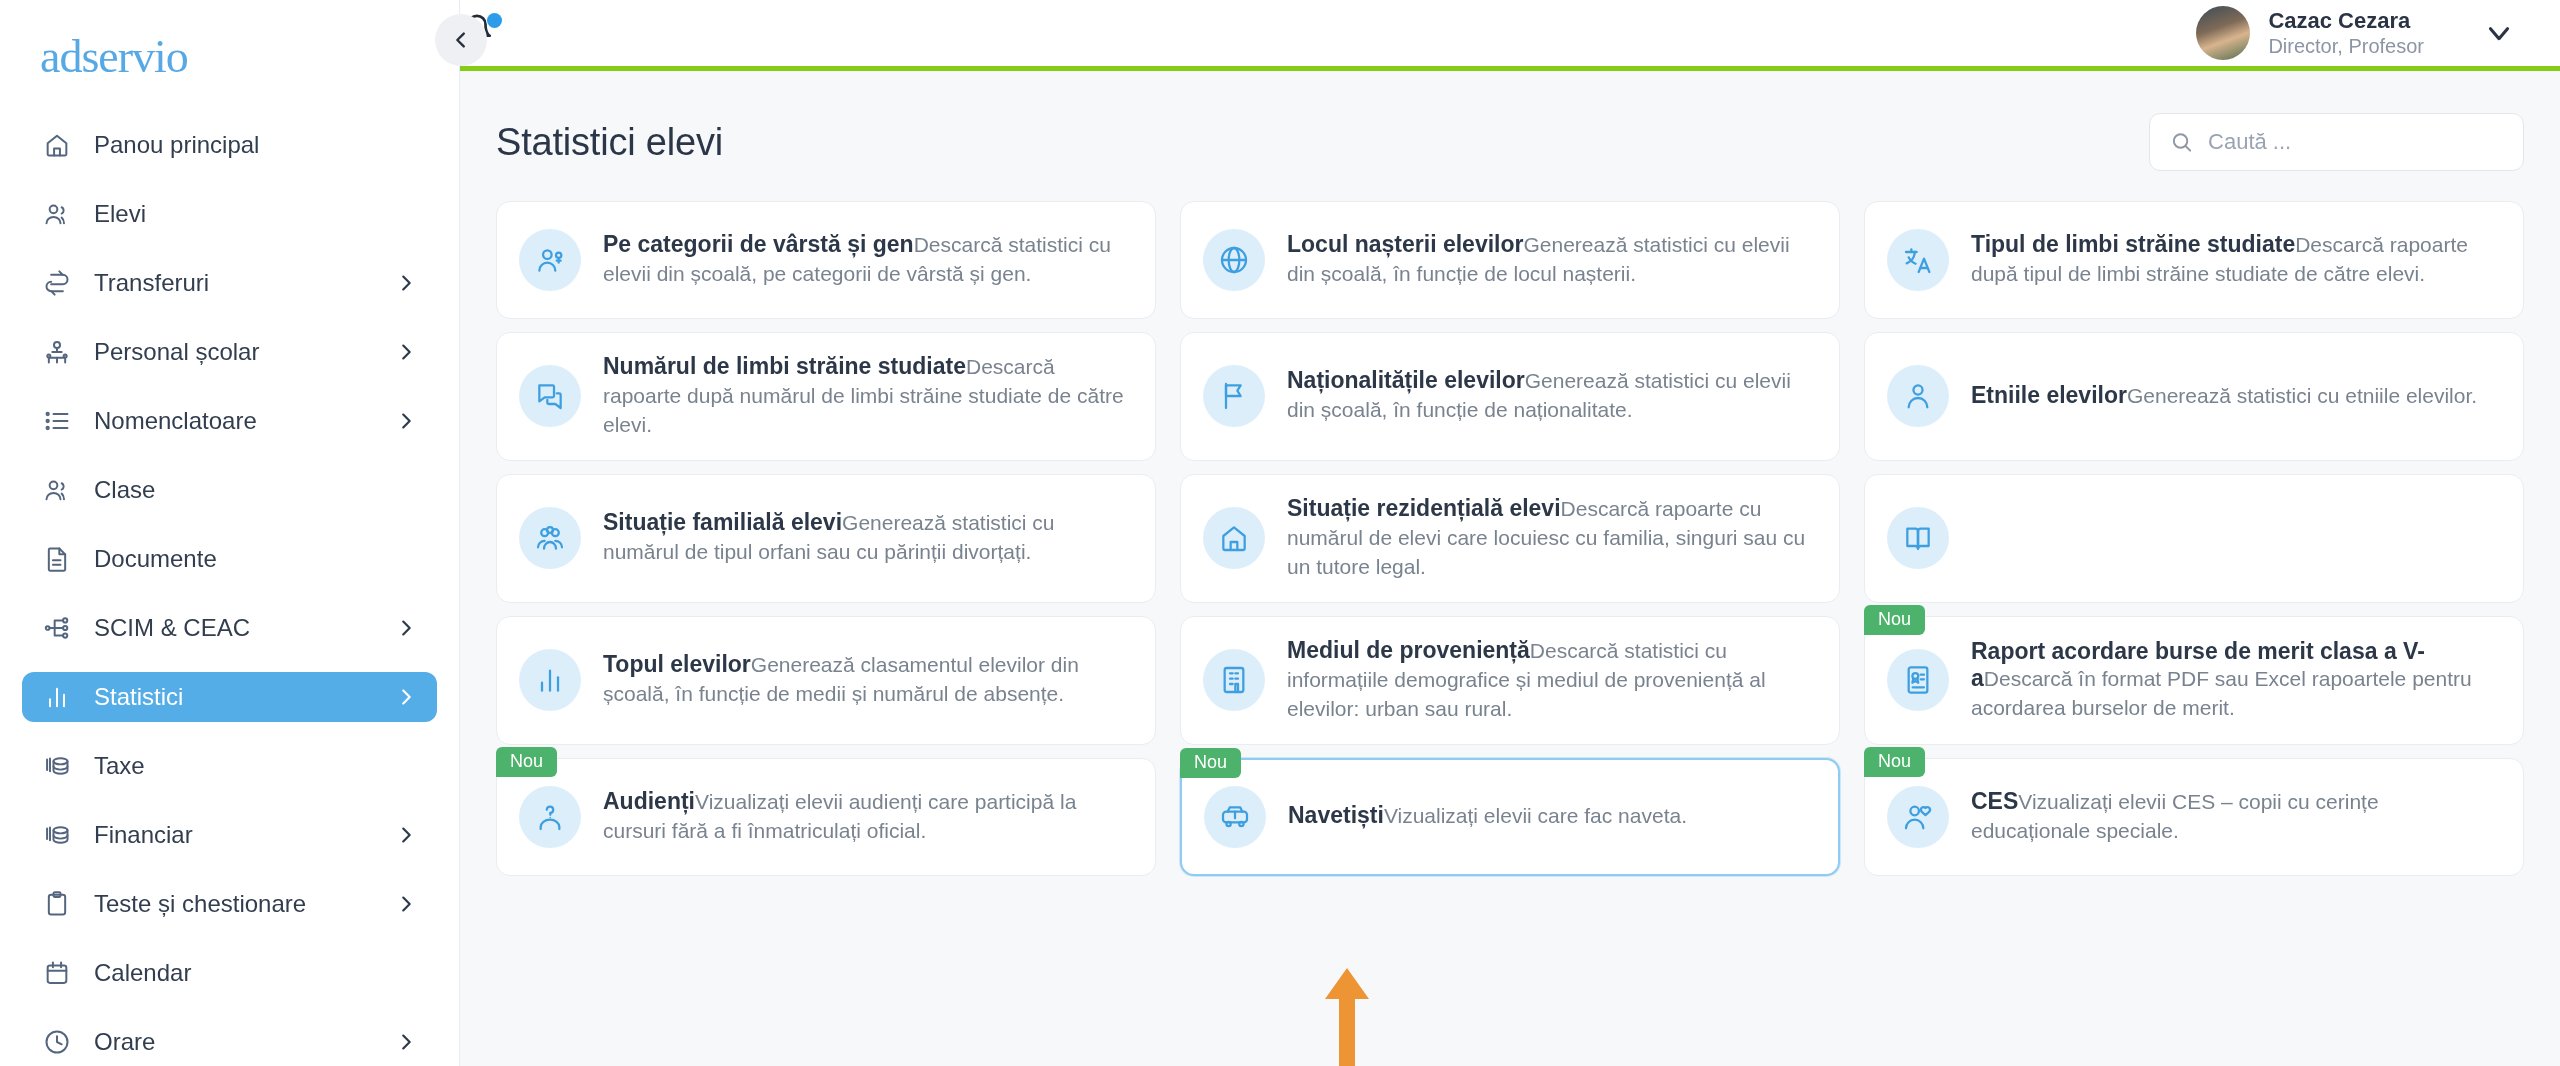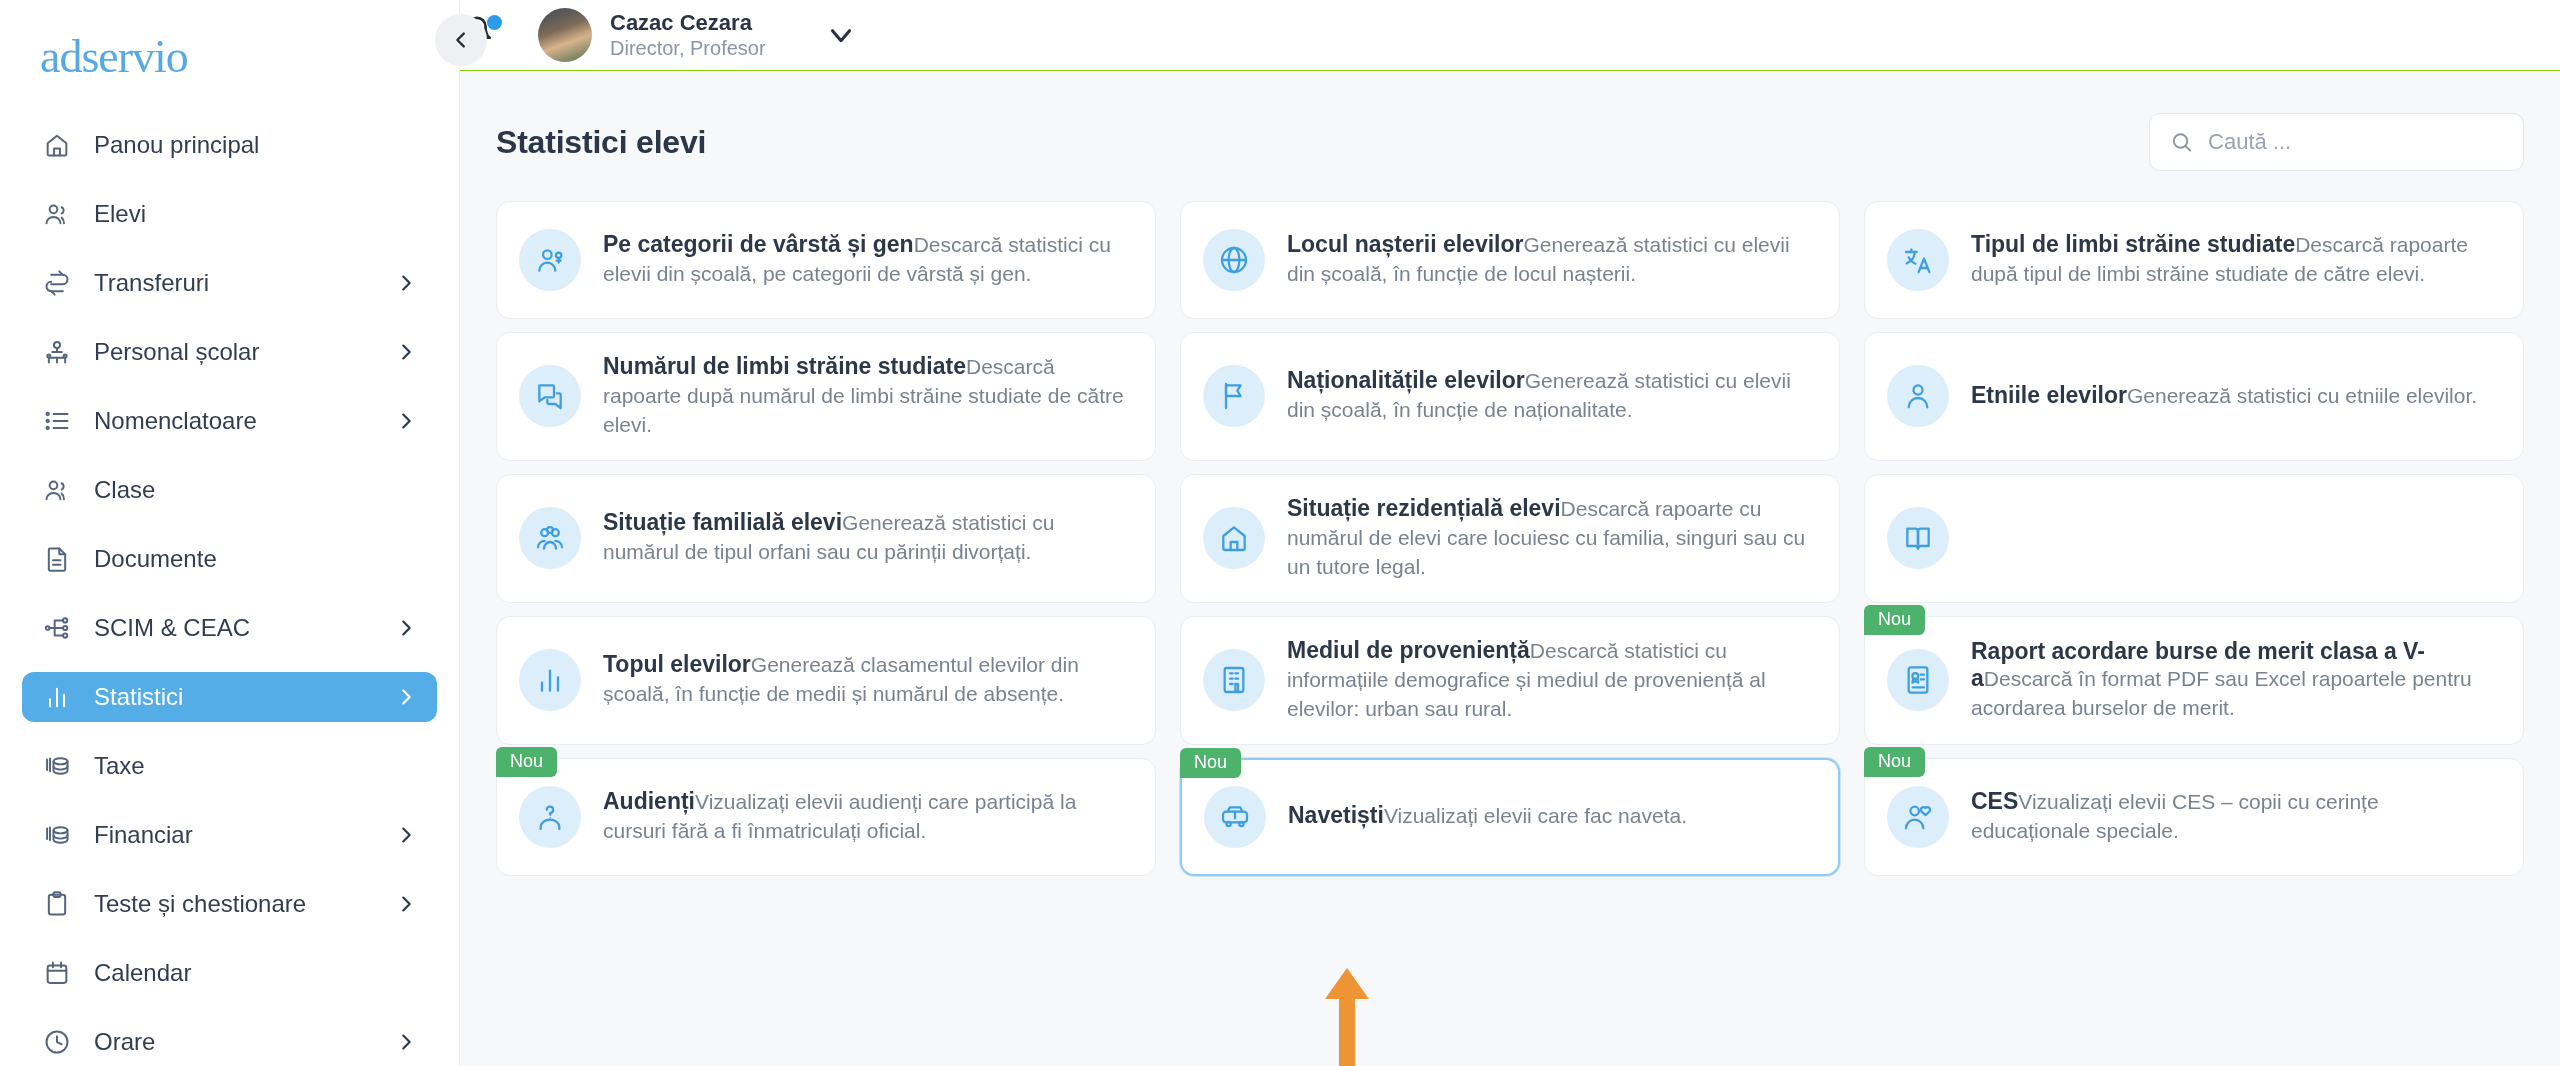--- a/index.html
+++ b/index.html
@@ -43,41 +43,41 @@
     position: absolute; left: 435px; top: 14px; width: 52px; height: 52px;
     border-radius: 50%; background: #eef0f3; display: flex;
     align-items: center; justify-content: center; z-index: 30; cursor: pointer;
   }
   .collapse-btn svg { width: 22px; height: 22px; stroke: #26303d; fill: none; stroke-width: 2.6; stroke-linecap: round; stroke-linejoin: round; }
 
   
   .main { flex: 1 1 auto; height: 1066px; display: flex; flex-direction: column; background: #f7f8fa; }
   .topbar {
     height: 71px; background: #ffffff; display: flex; align-items: center;
-    justify-content: flex-start; padding-right: 44px; flex: 0 0 71px;
-    border-bottom: 1px solid #84cc16;
+    justify-content: space-between; padding-right: 44px; flex: 0 0 71px;
+    border-bottom: 5px solid #84cc16;
   }
   .bell { position: relative; width: 40px; height: 40px; margin-right: 38px; cursor: pointer; }
   .bell svg { width: 34px; height: 34px; stroke: #222b38; fill: none; stroke-width: 1.9; stroke-linecap: round; stroke-linejoin: round; }
   .bell .dot { position: absolute; right: -2px; top: 0px; width: 15px; height: 15px; border-radius: 50%; background: #2b9bea; }
   .user { display: flex; align-items: center; gap: 18px; cursor: pointer; }
   .avatar {
     width: 54px; height: 54px; border-radius: 50%; overflow: hidden;
     background: linear-gradient(160deg,#3b4a57 0%, #7e6a57 40%, #d8b48e 62%, #4e6b4c 100%);
     flex: 0 0 54px;
   }
   .user-text { line-height: 1.25; }
   .user-name { font-size: 22px; font-weight: 700; color: #2a3444; white-space: nowrap; }
   .user-role { font-size: 20px; color: #8b95a4; white-space: nowrap; }
   .caret { width: 34px; height: 34px; margin-left: 40px; }
   .caret svg { width: 34px; height: 34px; stroke: #2a3444; fill: none; stroke-width: 2.2; stroke-linecap: round; stroke-linejoin: round; }
 
   .content { flex: 1 1 auto; padding: 42px 36px 0 36px; overflow: hidden; }
   .page-head { display: flex; align-items: center; justify-content: space-between; margin-bottom: 30px; }
-  .page-title { font-size: 32px; font-weight: 700; color: #2b3648; letter-spacing: -0.2px; }
+  .page-title { font-size: 38px; font-weight: 400; color: #2b3648; letter-spacing: -0.2px; }
   .search {
     width: 375px; height: 58px; border: 1px solid #e3e7ec; border-radius: 11px;
     background: #ffffff; display: flex; align-items: center; padding: 0 20px; gap: 15px;
   }
   .search svg { width: 26px; height: 26px; stroke: #8d97a5; fill: none; stroke-width: 2; stroke-linecap: round; }
   .search input {
     border: none; outline: none; font-size: 22px; color: #46505f;
     font-family: "Liberation Sans", sans-serif; background: transparent; width: 100%;
   }
   .search input::placeholder { color: #9aa3b1; }

